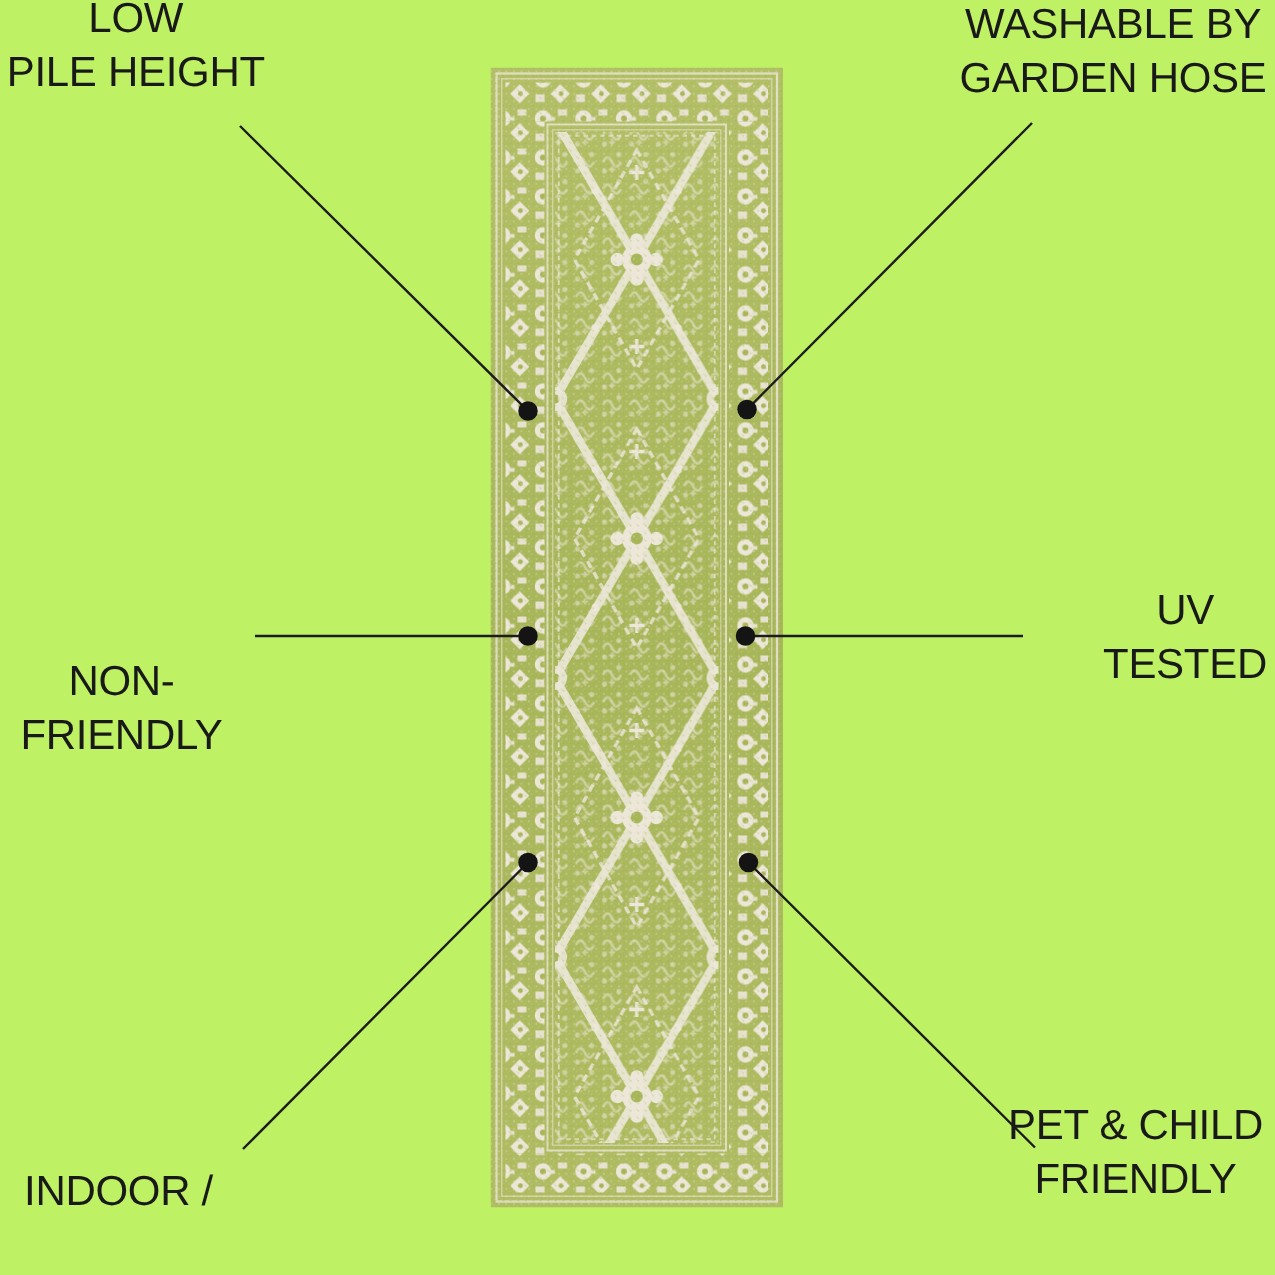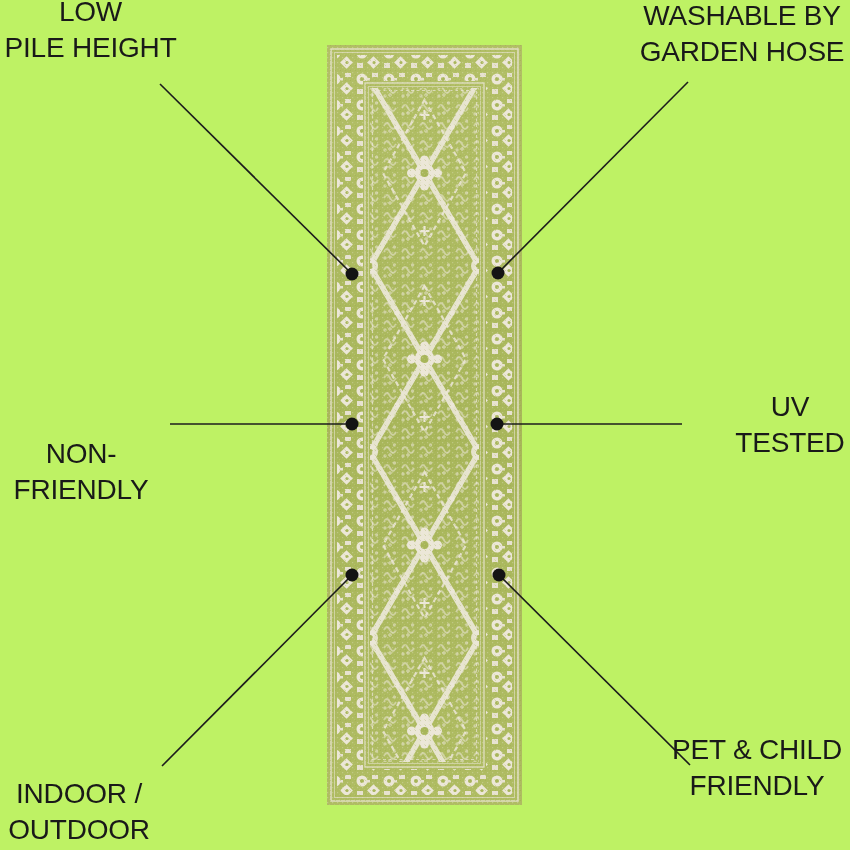--- a/index.html
+++ b/index.html
@@ -163,21 +163,20 @@
     <span>FRIENDLY</span>
   </div>
 
   <div class="feature-label lbl-uv-tested">
     <span>UV</span>
     <span>TESTED</span>
   </div>
 
   <div class="feature-label lbl-indoor-outdoor">
     <span>INDOOR /</span>
-    <span>OUTDOOR</span>
   </div>
 
   <div class="feature-label lbl-pet-child">
     <span>PET &amp; CHILD</span>
     <span>FRIENDLY</span>
   </div>
 
 </div>
 
 </body></html>

